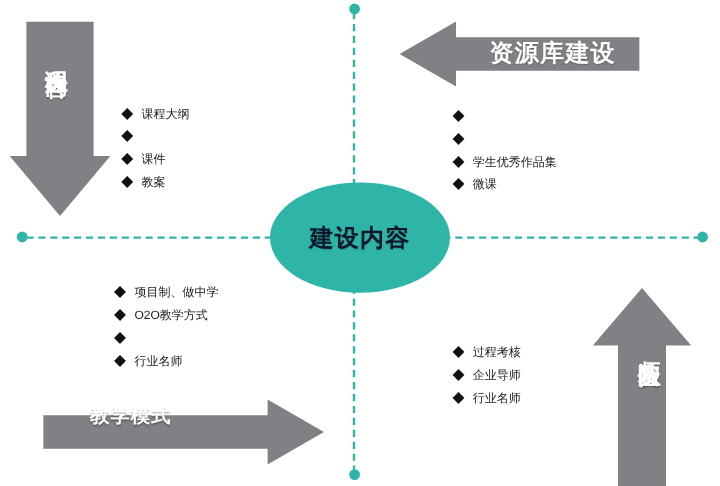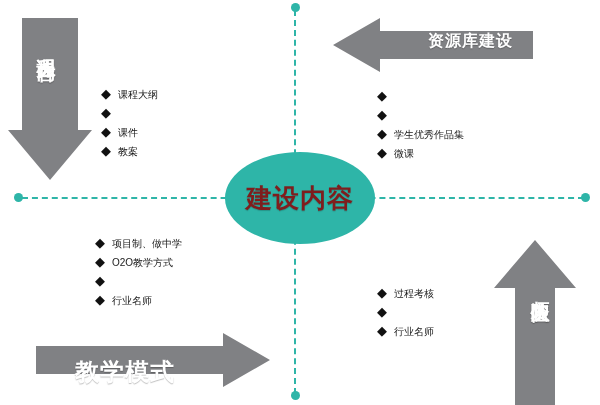--- a/index.html
+++ b/index.html
@@ -54,22 +54,22 @@
     top: 152px;
     width: 150px;
     height: 92px;
     border-radius: 50%;
     background: #2eb5a8;
     display: flex;
     align-items: center;
     justify-content: center;
   }
   .center-ellipse .label {
-    color: #7f1d1d;
-    font-size: 26px;
+    color: #0f172a;
+    font-size: 20px;
     font-weight: bold;
     letter-spacing: 1px;
     white-space: nowrap;
     text-shadow: 0 1px 1px rgba(0,0,0,0.18);
   }
 
   
   .arrow-svg { position: absolute; }
   .arrow-label {
     position: absolute;
@@ -89,28 +89,28 @@
   #arrow-down-svg { left: 8px;  top: 18px; }
   #label-down {
     left: 28px; top: 44px;
     font-size: 19px;
     width: 28px;
     text-align: center;
   }
 
   #arrow-left-svg { left: 333px; top: 18px; }
   #label-left {
-    left: 428px; top: 31px;
-    font-size: 16px;
+    left: 408px; top: 31px;
+    font-size: 20px;
   }
 
   #arrow-right-svg { left: 36px; top: 333px; }
   #label-right {
-    left: 75px; top: 356px;
-    font-size: 24px;
+    left: 75px; top: 337px;
+    font-size: 16px;
   }
 
   #arrow-up-svg { left: 494px; top: 240px; }
   #label-up {
     left: 524px; top: 286px;
     font-size: 19px;
     width: 26px;
     text-align: center;
   }
 
@@ -231,20 +231,21 @@
   </svg>
   <div class="arrow-label vertical" id="label-up">师资队伍</div>
 
   <div class="bullets" id="list-faculty">
     <div class="bullet-row">
       <span class="bullet-mark">◆</span>
       <span class="bullet-text">过程考核</span>
     </div>
     <div class="bullet-row">
       <span class="bullet-mark">◆</span>
+      <span class="bullet-text">企业导师</span>
     </div>
     <div class="bullet-row">
       <span class="bullet-mark">◆</span>
       <span class="bullet-text">行业名师</span>
     </div>
   </div>
 
 </div>
 
 </body></html>

